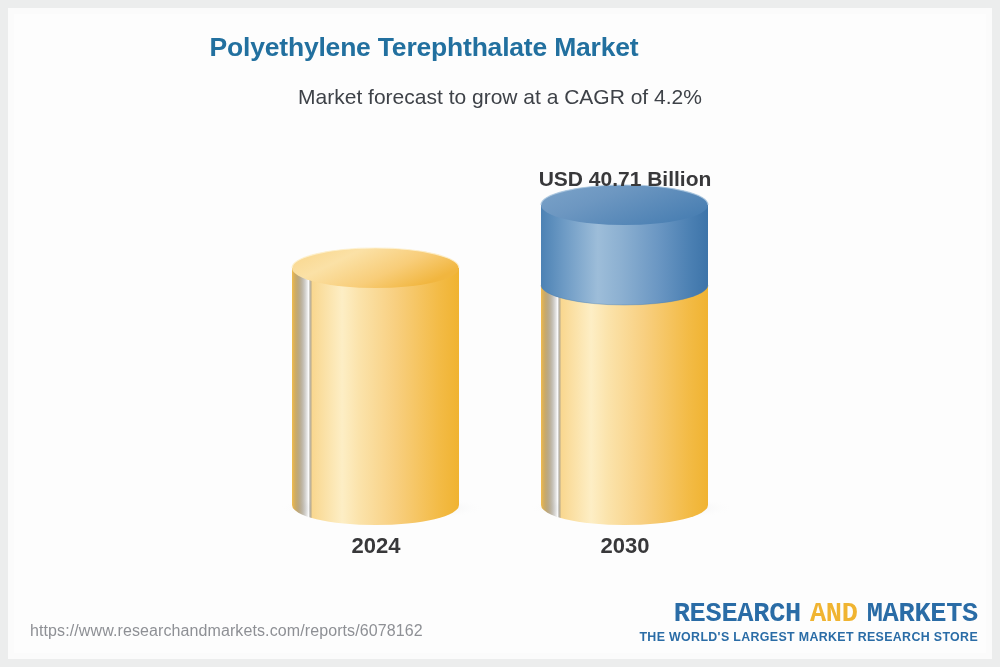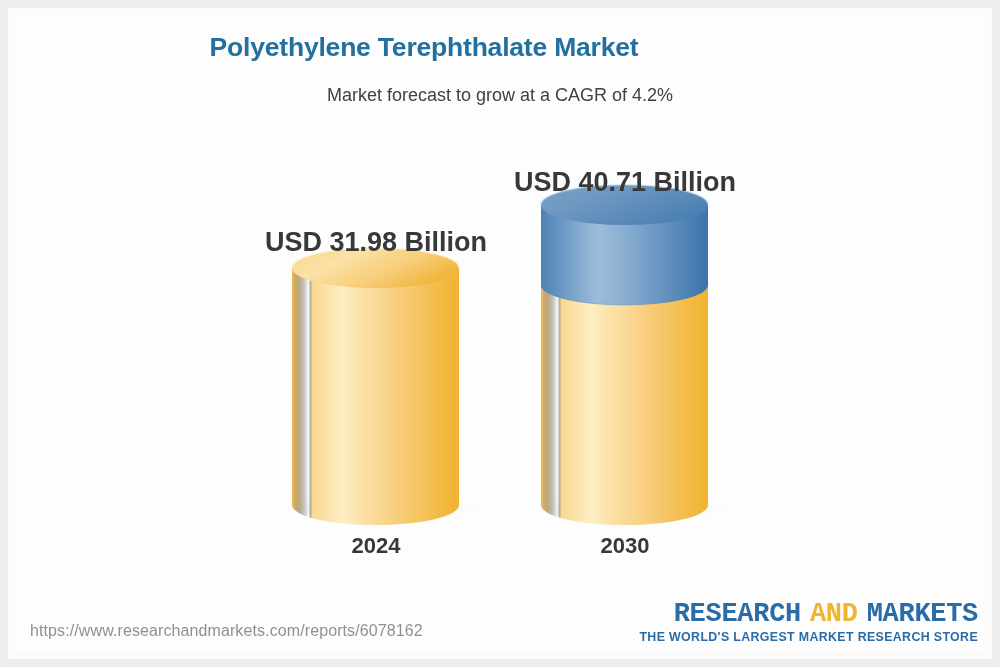--- a/index.html
+++ b/index.html
@@ -53,40 +53,40 @@
     font-weight: bold;
     color: #22709f;
     letter-spacing: -0.2px;
   }
   .chart-subtitle {
     position: absolute;
     left: 0;
     top: 85px;
     width: 1000px;
     text-align: center;
-    font-size: 18px;
+    font-size: 21px;
     font-weight: normal;
     color: #3e4248;
   }
 
   
   .plot {
     position: absolute;
     left: 0;
     top: 0;
     width: 1000px;
     height: 667px;
   }
 
   
   .value-label {
     position: absolute;
     width: 340px;
     text-align: center;
-    font-size: 27px;
+    font-size: 21px;
     font-weight: bold;
     color: #38383a;
     white-space: nowrap;
   }
 
   
   .cat-label {
     position: absolute;
     width: 340px;
     text-align: center;
@@ -206,21 +206,20 @@
         <path d="M541,205 L541,285 A83.5,20 0 0 0 708,285 L708,205 Z" fill="url(#gradBlueBody)"></path>
 
         <path d="M541,285 A83.5,20 0 0 0 708,285" fill="none" stroke="#4d7fae" stroke-width="0.8" opacity="0.45"></path>
 
         <ellipse cx="624.5" cy="205" rx="83.5" ry="20" fill="url(#gradBlueTop)"></ellipse>
 
         <path d="M541,205 A83.5,20 0 0 1 708,205" fill="none" stroke="#a9c6de" stroke-width="1.2" opacity="0.8"></path>
       </g>
     </svg>
 
-    <div class="value-label" style="left:206px; top:227px;">USD 31.98 Billion</div>
     <div class="value-label" style="left:455px; top:167px;">USD 40.71 Billion</div>
 
     <div class="cat-label" style="left:206px; top:533px;">2024</div>
     <div class="cat-label" style="left:455px; top:533px;">2030</div>
   </div>
 
   <div class="footer-url">https://www.researchandmarkets.com/reports/6078162</div>
 
   <div class="logo">
     <div class="logo-main">

